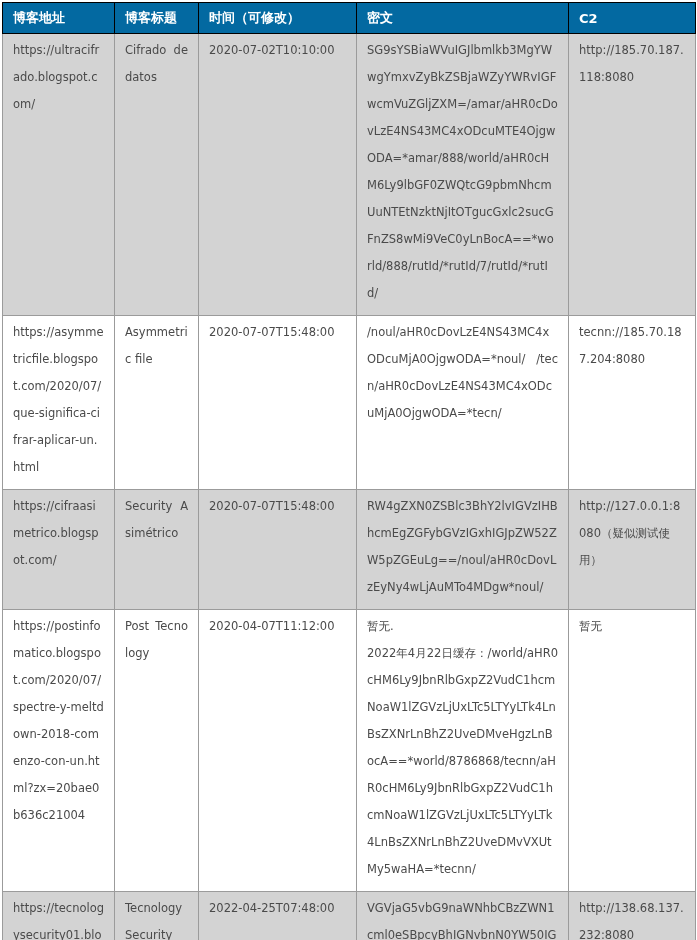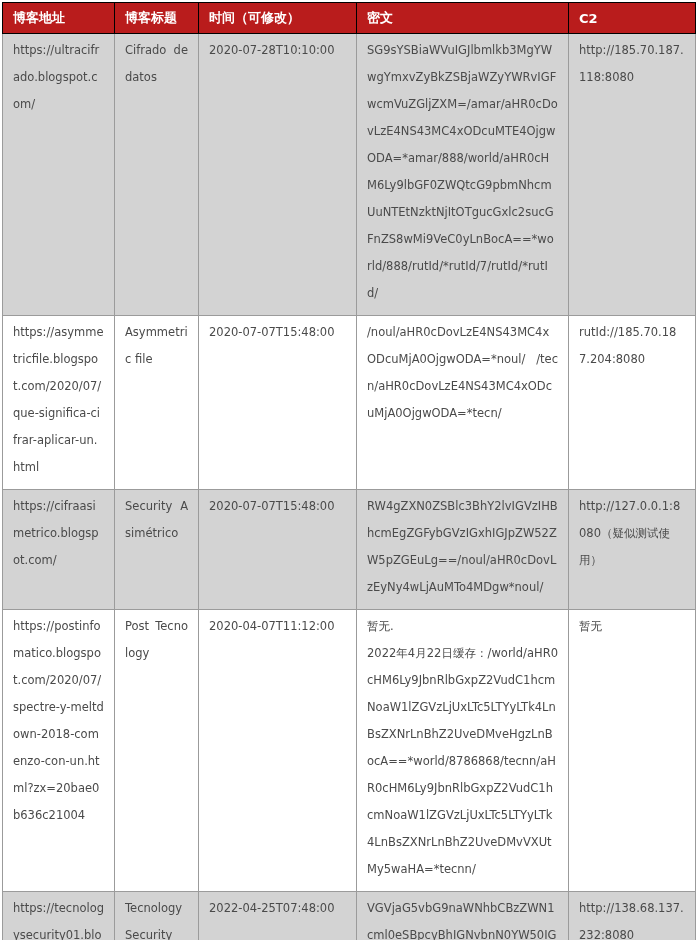--- a/index.html
+++ b/index.html
@@ -14,21 +14,21 @@
   .table-wrap {
     width: 693px;
     margin: 2px;
   }
   table.c2-table {
     border-collapse: collapse;
     table-layout: fixed;
     width: 693px;
   }
   .c2-table th {
-    background: #b91c1c;
+    background: #0369a1;
     color: #ffffff;
     font-size: 13px;
     font-weight: bold;
     text-align: left;
     vertical-align: middle;
     padding: 5px 10px;
     border: 1px solid #000000;
     height: 20px;
   }
   .c2-table td {
@@ -75,30 +75,30 @@
         <th>博客标题</th>
         <th>时间（可修改）</th>
         <th>密文</th>
         <th>C2</th>
       </tr>
     </thead>
     <tbody>
       <tr class="row-odd r1">
         <td class="cell-url">https://ultracifrado.blogspot.com/</td>
         <td class="cell-title">Cifrado de datos</td>
-        <td class="cell-time">2020-07-28T10:10:00</td>
+        <td class="cell-time">2020-07-02T10:10:00</td>
         <td class="cell-cipher">SG9sYSBiaWVuIGJlbmlkb3MgYWwgYmxvZyBkZSBjaWZyYWRvIGFwcmVuZGljZXM=/amar/aHR0cDovLzE4NS43MC4xODcuMTE4OjgwODA=*amar/888/world/aHR0cHM6Ly9lbGF0ZWQtcG9pbmNhcmUuNTEtNzktNjItOTgucGxlc2sucGFnZS8wMi9VeC0yLnBocA==*world/888/rutId/*rutId/7/rutId/*rutId/</td>
         <td class="cell-c2">http://185.70.187.118:8080</td>
       </tr>
       <tr class="row-even r2">
         <td class="cell-url">https://asymmetricfile.blogspot.com/2020/07/que-significa-cifrar-aplicar-un.html</td>
         <td class="cell-title">Asymmetric file</td>
         <td class="cell-time">2020-07-07T15:48:00</td>
         <td class="cell-cipher">/noul/aHR0cDovLzE4NS43MC4xODcuMjA0OjgwODA=*noul/ /tecn/aHR0cDovLzE4NS43MC4xODcuMjA0OjgwODA=*tecn/</td>
-        <td class="cell-c2">rutId://185.70.187.204:8080</td>
+        <td class="cell-c2">tecnn://185.70.187.204:8080</td>
       </tr>
       <tr class="row-odd r3">
         <td class="cell-url">https://cifraasimetrico.blogspot.com/</td>
         <td class="cell-title">Security Asimétrico</td>
         <td class="cell-time">2020-07-07T15:48:00</td>
         <td class="cell-cipher">RW4gZXN0ZSBlc3BhY2lvIGVzIHBhcmEgZGFybGVzIGxhIGJpZW52ZW5pZGEuLg==/noul/aHR0cDovLzEyNy4wLjAuMTo4MDgw*noul/</td>
         <td class="cell-c2">http://127.0.0.1:8080（疑似测试使用）</td>
       </tr>
       <tr class="row-even r4">
         <td class="cell-url">https://postinfomatico.blogspot.com/2020/07/spectre-y-meltdown-2018-comenzo-con-un.html?zx=20bae0b636c21004</td>

